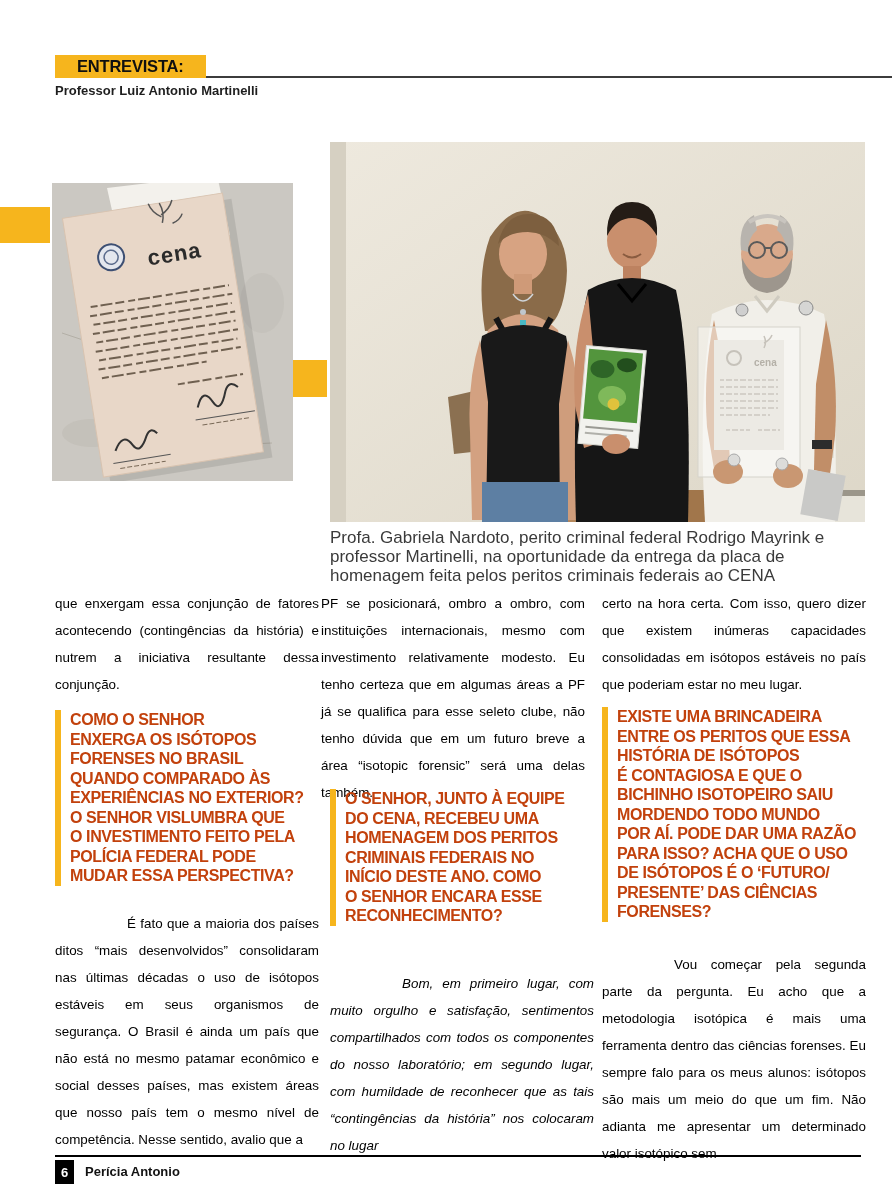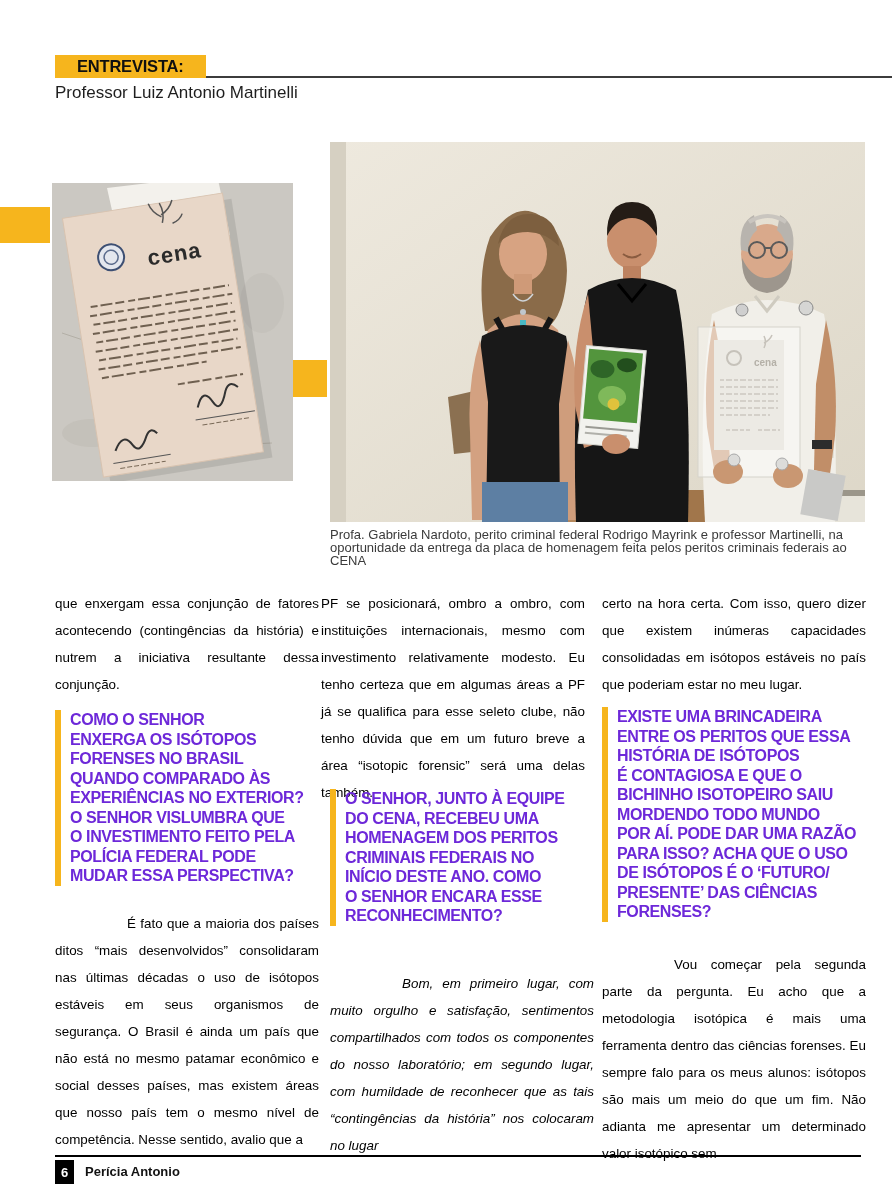--- a/index.html
+++ b/index.html
@@ -8,37 +8,37 @@
     font-family:"Liberation Sans", sans-serif;overflow:hidden;
   }
   .abs{position:absolute;}
 
   
   .rule{border-top:2px solid #3c3c3c;height:0;}
   .badge{
     background:#F6B51D;color:#101010;font-weight:bold;
     font-size:16.5px;line-height:23px;padding:0 22px;letter-spacing:-0.2px;
   }
-  .subtitle{font-size:17px;color:#1e1e1e;}
+  .subtitle{font-size:13px;color:#1e1e1e;font-weight:bold;}
 
   
   .accent-block{background:#F6B51D;}
 
   
   .photo{overflow:hidden;}
-  .caption{font-size:13px;line-height:13px;color:#3a3a3a;}
+  .caption{font-size:17px;line-height:19px;color:#3a3a3a;}
 
   
   .para{
     font-size:13.4px;line-height:27px;text-align:justify;color:#000000;margin:0;
   }
   .answer{text-indent:72px;margin-top:24px;}
   .question{
     font-size:16px;font-weight:700;line-height:19.5px;letter-spacing:-0.4px;
-    color:#6d28d9;white-space:pre-line;
+    color:#c2410c;white-space:pre-line;
     border-left:6px solid #F6B51D;padding-left:9px;
   }
 
   
   .footer-rule{border-top:2px solid #000;height:0;}
   .page-num{
     background:#000;color:#fff;font-size:13px;font-weight:bold;
     width:19px;height:24px;display:flex;align-items:center;justify-content:center;
   }
   .magazine{font-size:13px;font-weight:bold;color:#111;}

